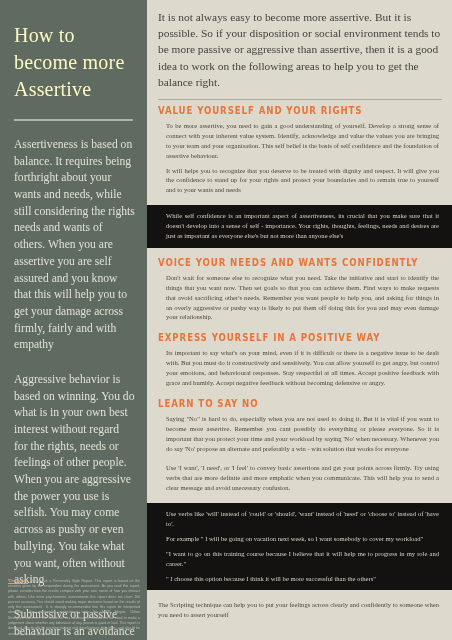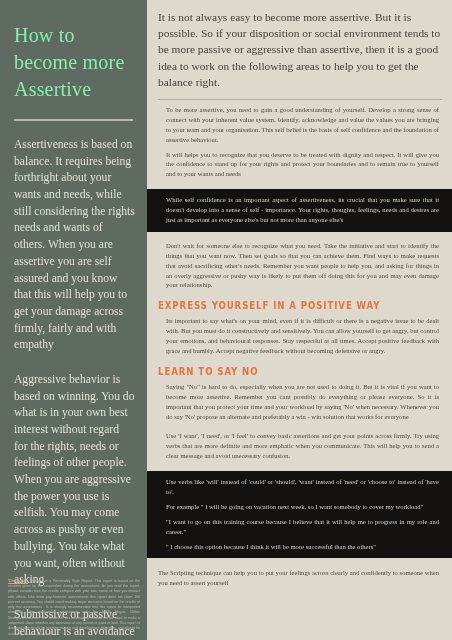--- a/index.html
+++ b/index.html
@@ -13,21 +13,21 @@
 
   
   .sidebar{
     width:147px;flex:0 0 147px;height:640px;
     background:#5f6b61;
     box-sizing:border-box;
     padding:22px 12px 4px 14px;
     position:relative;
   }
   .title{
-    color:#86efac;
+    color:#fef9c3;
     font-size:20px;
     line-height:1.35;
     font-weight:400;
     letter-spacing:.2px;
     margin:0 0 16px 0;
   }
   .title-rule{
     height:2px;background:#cfcdc2;opacity:.75;
     margin:0 2px 16px 0;
   }
@@ -126,29 +126,31 @@
   </aside>
 
   <main class="main">
 
     <div class="intro">
       <p style="margin:0;">It is not always easy to become more assertive. But it is possible. So if your disposition or social environment tends to be more passive or aggressive than assertive, then it is a good idea to work on the following areas to help you to get the balance right.</p>
       <div class="hrule"></div>
     </div>
 
     <section class="sect">
+      <h2>VALUE YOURSELF AND YOUR RIGHTS</h2>
       <p>To be more assertive, you need to gain a good understanding of yourself. Develop a strong sense of connect with your inherent value system. Identify, acknowledge and value the values you are bringing to your team and your organisation. This self belief is the basis of self confidence and the foundation of assertive behaviour.</p>
       <p>It will helps you to recognize that you deserve to be treated with dignity and respect. It will give you the confidence to stand up for your rights and protect your boundaries and to remain true to yourself and to your wants and needs</p>
     </section>
 
     <div class="callout">
       <p>While self confidence is an important aspect of assertiveness, its crucial that you make sure that it doesn't develop into a sense of self - importance. Your rights, thoughts, feelings, needs and desires are just as important as everyone else's but not more than anyone else's</p>
     </div>
 
     <section class="sect">
+      <h2>VOICE YOUR NEEDS AND WANTS CONFIDENTLY</h2>
       <p>Don't wait for someone else to recognize what you need. Take the initiative and start to identify the things that you want now. Then set goals so that you can achieve them. Find ways to make requests that avoid sacrificing other's needs. Remember you want people to help you, and asking for things in an overly aggressive or pushy way is likely to put them off doing this for you and may even damage your relationship.</p>
     </section>
 
     <section class="sect">
       <h2>EXPRESS YOURSELF IN A POSITIVE WAY</h2>
       <p>Its important to say what's on your mind, even if it is difficult or there is a negative issue to be dealt with. But you must do it constructively and sensitively. You can allow yourself to get angry, but control your emotions, and behavioural responses. Stay respectful at all times. Accept positive feedback with grace and humbly. Accept negative feedback without becoming defensive or angry.</p>
     </section>
 
     <section class="sect">
       <h2>LEARN TO SAY NO</h2>

